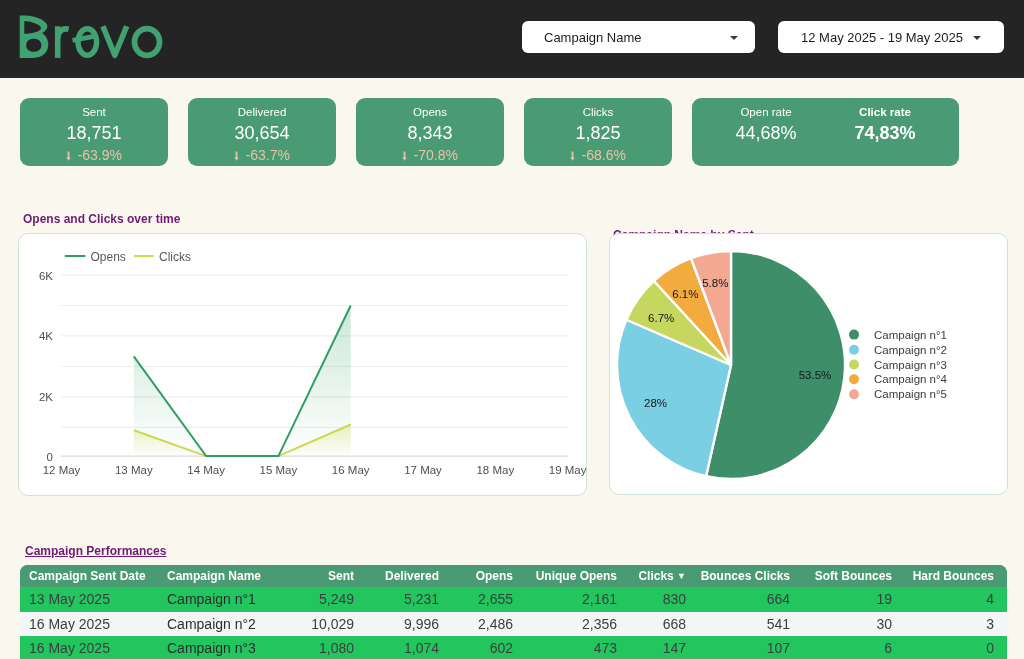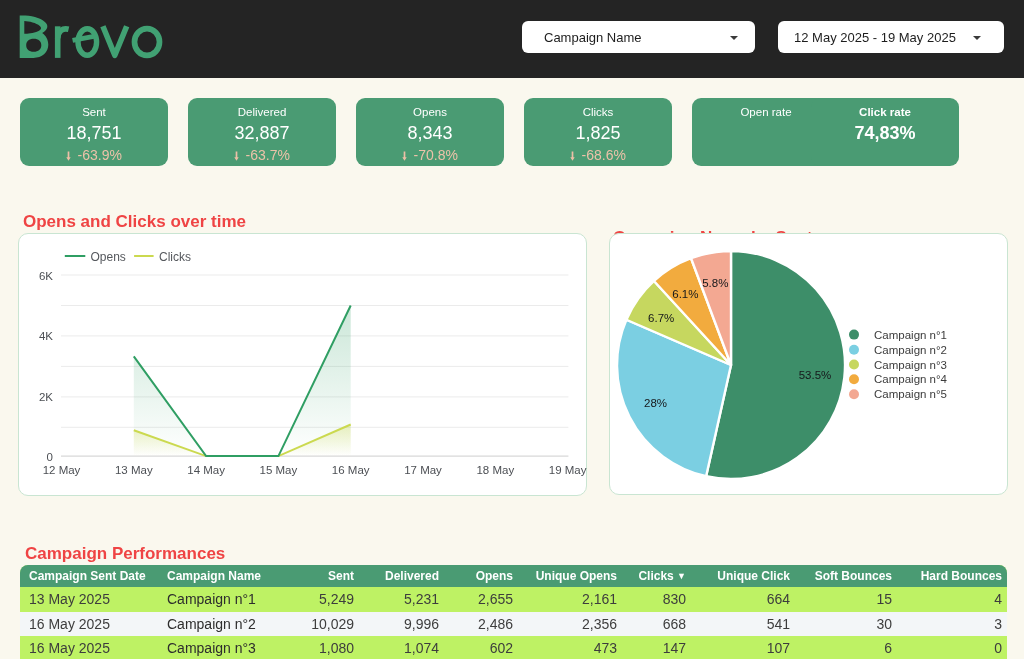--- a/index.html
+++ b/index.html
@@ -10,30 +10,30 @@
   .dd1 { left:522px; width:233px; }
   .dd2 { left:778px; width:226px; }
   .dd span { position:absolute; top:9px; font-size:13px; color:#1d1d1d; }
   .caret { position:absolute; top:15px; width:0; height:0; border-left:4px solid transparent; border-right:4px solid transparent; border-top:4.5px solid #3a3a3a; }
   .card { position:absolute; top:98px; width:148px; height:68px; background:#4a9b73; border-radius:9px; color:#fff; text-align:center; }
   .card .lbl { position:absolute; top:8px; left:0; width:100%; font-size:11.5px; }
   .card .val { position:absolute; top:22px; left:0; width:100%; font-size:18px; line-height:26px; }
   .card .dlt { position:absolute; top:49px; left:0; width:100%; font-size:14px; color:#ecc2a9; }
   .card .dlt svg { vertical-align:-1px; margin-right:2.5px; }
   .panel { position:absolute; background:#fff; border:1px solid #c9e5d2; border-radius:10px; }
-  .ptitle { position:absolute; font-size:17px; font-weight:bold; color:#ef4444; }
-  .tblwrap { position:absolute; left:20px; top:565px; width:987px; border-radius:8px 8px 0 0; overflow:hidden; background:#bef264; }
+  .ptitle { position:absolute; font-size:12px; font-weight:bold; color:#701a75; }
+  .tblwrap { position:absolute; left:20px; top:565px; width:987px; border-radius:8px 8px 0 0; overflow:hidden; background:#22c55e; }
   table { border-collapse:collapse; table-layout:fixed; width:987px; }
   th { background:#4a9b73; color:#fff; font-size:12px; font-weight:bold; height:22px; padding:0; }
   td { font-size:14px; color:#3d3d3d; height:24.5px; padding:0; }
   tr.even td { background:#f3f6f8; }
   .tl { text-align:left; padding-left:9px; }
   .tl2 { text-align:left; padding-left:9px; }
   .tr { text-align:right; padding-right:10px; }
-  .trl { text-align:right; padding-right:5px; }
+  .trl { text-align:right; padding-right:13px; }
   td.cn { font-size:14px; color:#2d2d2d; }
 </style>
 </head>
 <body>
   <div class="hdr">
     <svg width="170" height="62" viewBox="0 0 170 62" style="position:absolute;left:0px;top:0px;">
       <g>
         <path d="M19.7,15.6 C29,15.2 39.5,17 45.2,22.2 C47.7,24.5 48.1,27.5 45.9,29.9 C44.8,31.1 43.6,32.2 42.2,33 C45.9,35.6 48.3,39.9 48.3,44.8 C48.3,52.5 42,57.9 33.5,57.9 L19.7,57.9 Z M24.3,20.9 C29.2,21.1 36.2,22.7 39.8,25.9 C41.9,27.8 41.3,29.7 38,31.2 C33.3,33.2 27.5,33.8 24.3,33.8 Z M33.7,38.7 C38.5,38.7 41.3,41.2 41.3,45.2 C41.3,49.3 38.5,51.7 33.7,51.7 C29,51.7 26.2,49.3 26.2,45.2 C26.2,41.2 29,38.7 33.7,38.7 Z" fill="#41a173" fill-rule="evenodd"></path>
         <path d="M57.7,26.3 L57.7,57.9" stroke="#41a173" stroke-width="5.6" fill="none"></path>
         <path d="M57.7,38.5 C57.9,31 62.5,27.7 68.6,29.2" stroke="#41a173" stroke-width="5.6" fill="none"></path>
@@ -41,55 +41,56 @@
         <path d="M72.6,40.4 L96.5,35.9" stroke="#41a173" stroke-width="4.8" fill="none"></path>
         <path d="M102.9,26.2 L114.8,55.3 L126.7,26.2" stroke="#41a173" stroke-width="5.6" fill="none" stroke-linejoin="round"></path>
         <ellipse cx="147" cy="42" rx="12.5" ry="13.4" stroke="#41a173" stroke-width="5.7" fill="none"></ellipse>
       </g>
     </svg>
     <div class="dd dd1">
       <span style="left:22px;">Campaign Name</span>
       <div class="caret" style="left:208px;"></div>
     </div>
     <div class="dd dd2">
-      <span style="left:16px;">12 May 2025 - 19 May 2025</span>
+      <span style="left:23px;">12 May 2025 - 19 May 2025</span>
       <div class="caret" style="left:195px;"></div>
     </div>
   </div>
 
   <div class="card" style="left:20px;">
     <div class="lbl">Sent</div>
     <div class="val">18,751</div>
     <div class="dlt"><svg width="5" height="10" viewBox="0 0 5 10">
         <path d="M2.5,9.7 L0.3,6.3 L1.65,6.3 L1.65,0.4 L3.35,0.4 L3.35,6.3 L4.7,6.3 Z" fill="#ecbfa6"></path>
       </svg> -63.9%</div>
   </div>
   <div class="card" style="left:188px;">
     <div class="lbl">Delivered</div>
-    <div class="val">32,887</div>
+    <div class="val">30,654</div>
     <div class="dlt"><svg width="5" height="10" viewBox="0 0 5 10">
         <path d="M2.5,9.7 L0.3,6.3 L1.65,6.3 L1.65,0.4 L3.35,0.4 L3.35,6.3 L4.7,6.3 Z" fill="#ecbfa6"></path>
       </svg> -63.7%</div>
   </div>
   <div class="card" style="left:356px;">
     <div class="lbl">Opens</div>
     <div class="val">8,343</div>
     <div class="dlt"><svg width="5" height="10" viewBox="0 0 5 10">
         <path d="M2.5,9.7 L0.3,6.3 L1.65,6.3 L1.65,0.4 L3.35,0.4 L3.35,6.3 L4.7,6.3 Z" fill="#ecbfa6"></path>
       </svg> -70.8%</div>
   </div>
   <div class="card" style="left:524px;">
     <div class="lbl">Clicks</div>
     <div class="val">1,825</div>
     <div class="dlt"><svg width="5" height="10" viewBox="0 0 5 10">
         <path d="M2.5,9.7 L0.3,6.3 L1.65,6.3 L1.65,0.4 L3.35,0.4 L3.35,6.3 L4.7,6.3 Z" fill="#ecbfa6"></path>
       </svg> -68.6%</div>
   </div>
   <div class="card" style="left:692px;padding-left:21px;">
     <div class="lbl">Open rate</div>
+    <div class="val">44,68%</div>
   </div>
   <div class="card" style="left:811px;font-weight:bold;">
     <div class="lbl">Click rate</div>
     <div class="val">74,83%</div>
   </div>
 
   <div class="ptitle" style="left:23px; top:212px;">Opens and Clicks over time</div>
   <div class="panel" style="left:18px; top:233px; width:569px; height:263px;">
     <svg width="567" height="261" viewBox="0 0 567 261" id="linechart" style="overflow:visible">
       <defs>
@@ -163,21 +164,21 @@
         <circle cx="244" cy="160.2" r="5" fill="#f3a892"></circle>
         <text x="264" y="104.6">Campaign n°1</text>
         <text x="264" y="119.7">Campaign n°2</text>
         <text x="264" y="134.5">Campaign n°3</text>
         <text x="264" y="149.3">Campaign n°4</text>
         <text x="264" y="164.2">Campaign n°5</text>
       </g>
     </svg>
   </div>
 
-  <div class="ptitle" style="left:25px; top:544px;">Campaign Performances</div>
+  <div class="ptitle" style="left:25px; top:544px;text-decoration:underline;">Campaign Performances</div>
   <div class="tblwrap">
     <table>
       <colgroup>
         <col style="width:138px;">
         <col style="width:148px;">
         <col style="width:58px;">
         <col style="width:85px;">
         <col style="width:74px;">
         <col style="width:104px;">
         <col style="width:69px;">
@@ -187,34 +188,34 @@
       </colgroup>
       <tbody>
         <tr>
         <th class="tl">Campaign Sent Date</th>
           <th class="tl2">Campaign Name</th>
           <th class="tr">Sent</th>
           <th class="tr">Delivered</th>
           <th class="tr">Opens</th>
           <th class="tr">Unique Opens</th>
           <th class="tr">Clicks <span style="font-size:9px;vertical-align:1px;">▼</span></th>
-          <th class="tr">Unique Click</th>
+          <th class="tr">Bounces Clicks</th>
           <th class="tr">Soft Bounces</th>
           <th class="trl">Hard Bounces</th>
       </tr>
       <tr class="odd">
         <td class="tl">13 May 2025</td>
           <td class="tl2 cn">Campaign n°1</td>
           <td class="tr">5,249</td>
           <td class="tr">5,231</td>
           <td class="tr">2,655</td>
           <td class="tr">2,161</td>
           <td class="tr">830</td>
           <td class="tr">664</td>
-          <td class="tr">15</td>
+          <td class="tr">19</td>
           <td class="trl">4</td>
       </tr>
       <tr class="even">
         <td class="tl">16 May 2025</td>
           <td class="tl2 cn">Campaign n°2</td>
           <td class="tr">10,029</td>
           <td class="tr">9,996</td>
           <td class="tr">2,486</td>
           <td class="tr">2,356</td>
           <td class="tr">668</td>

